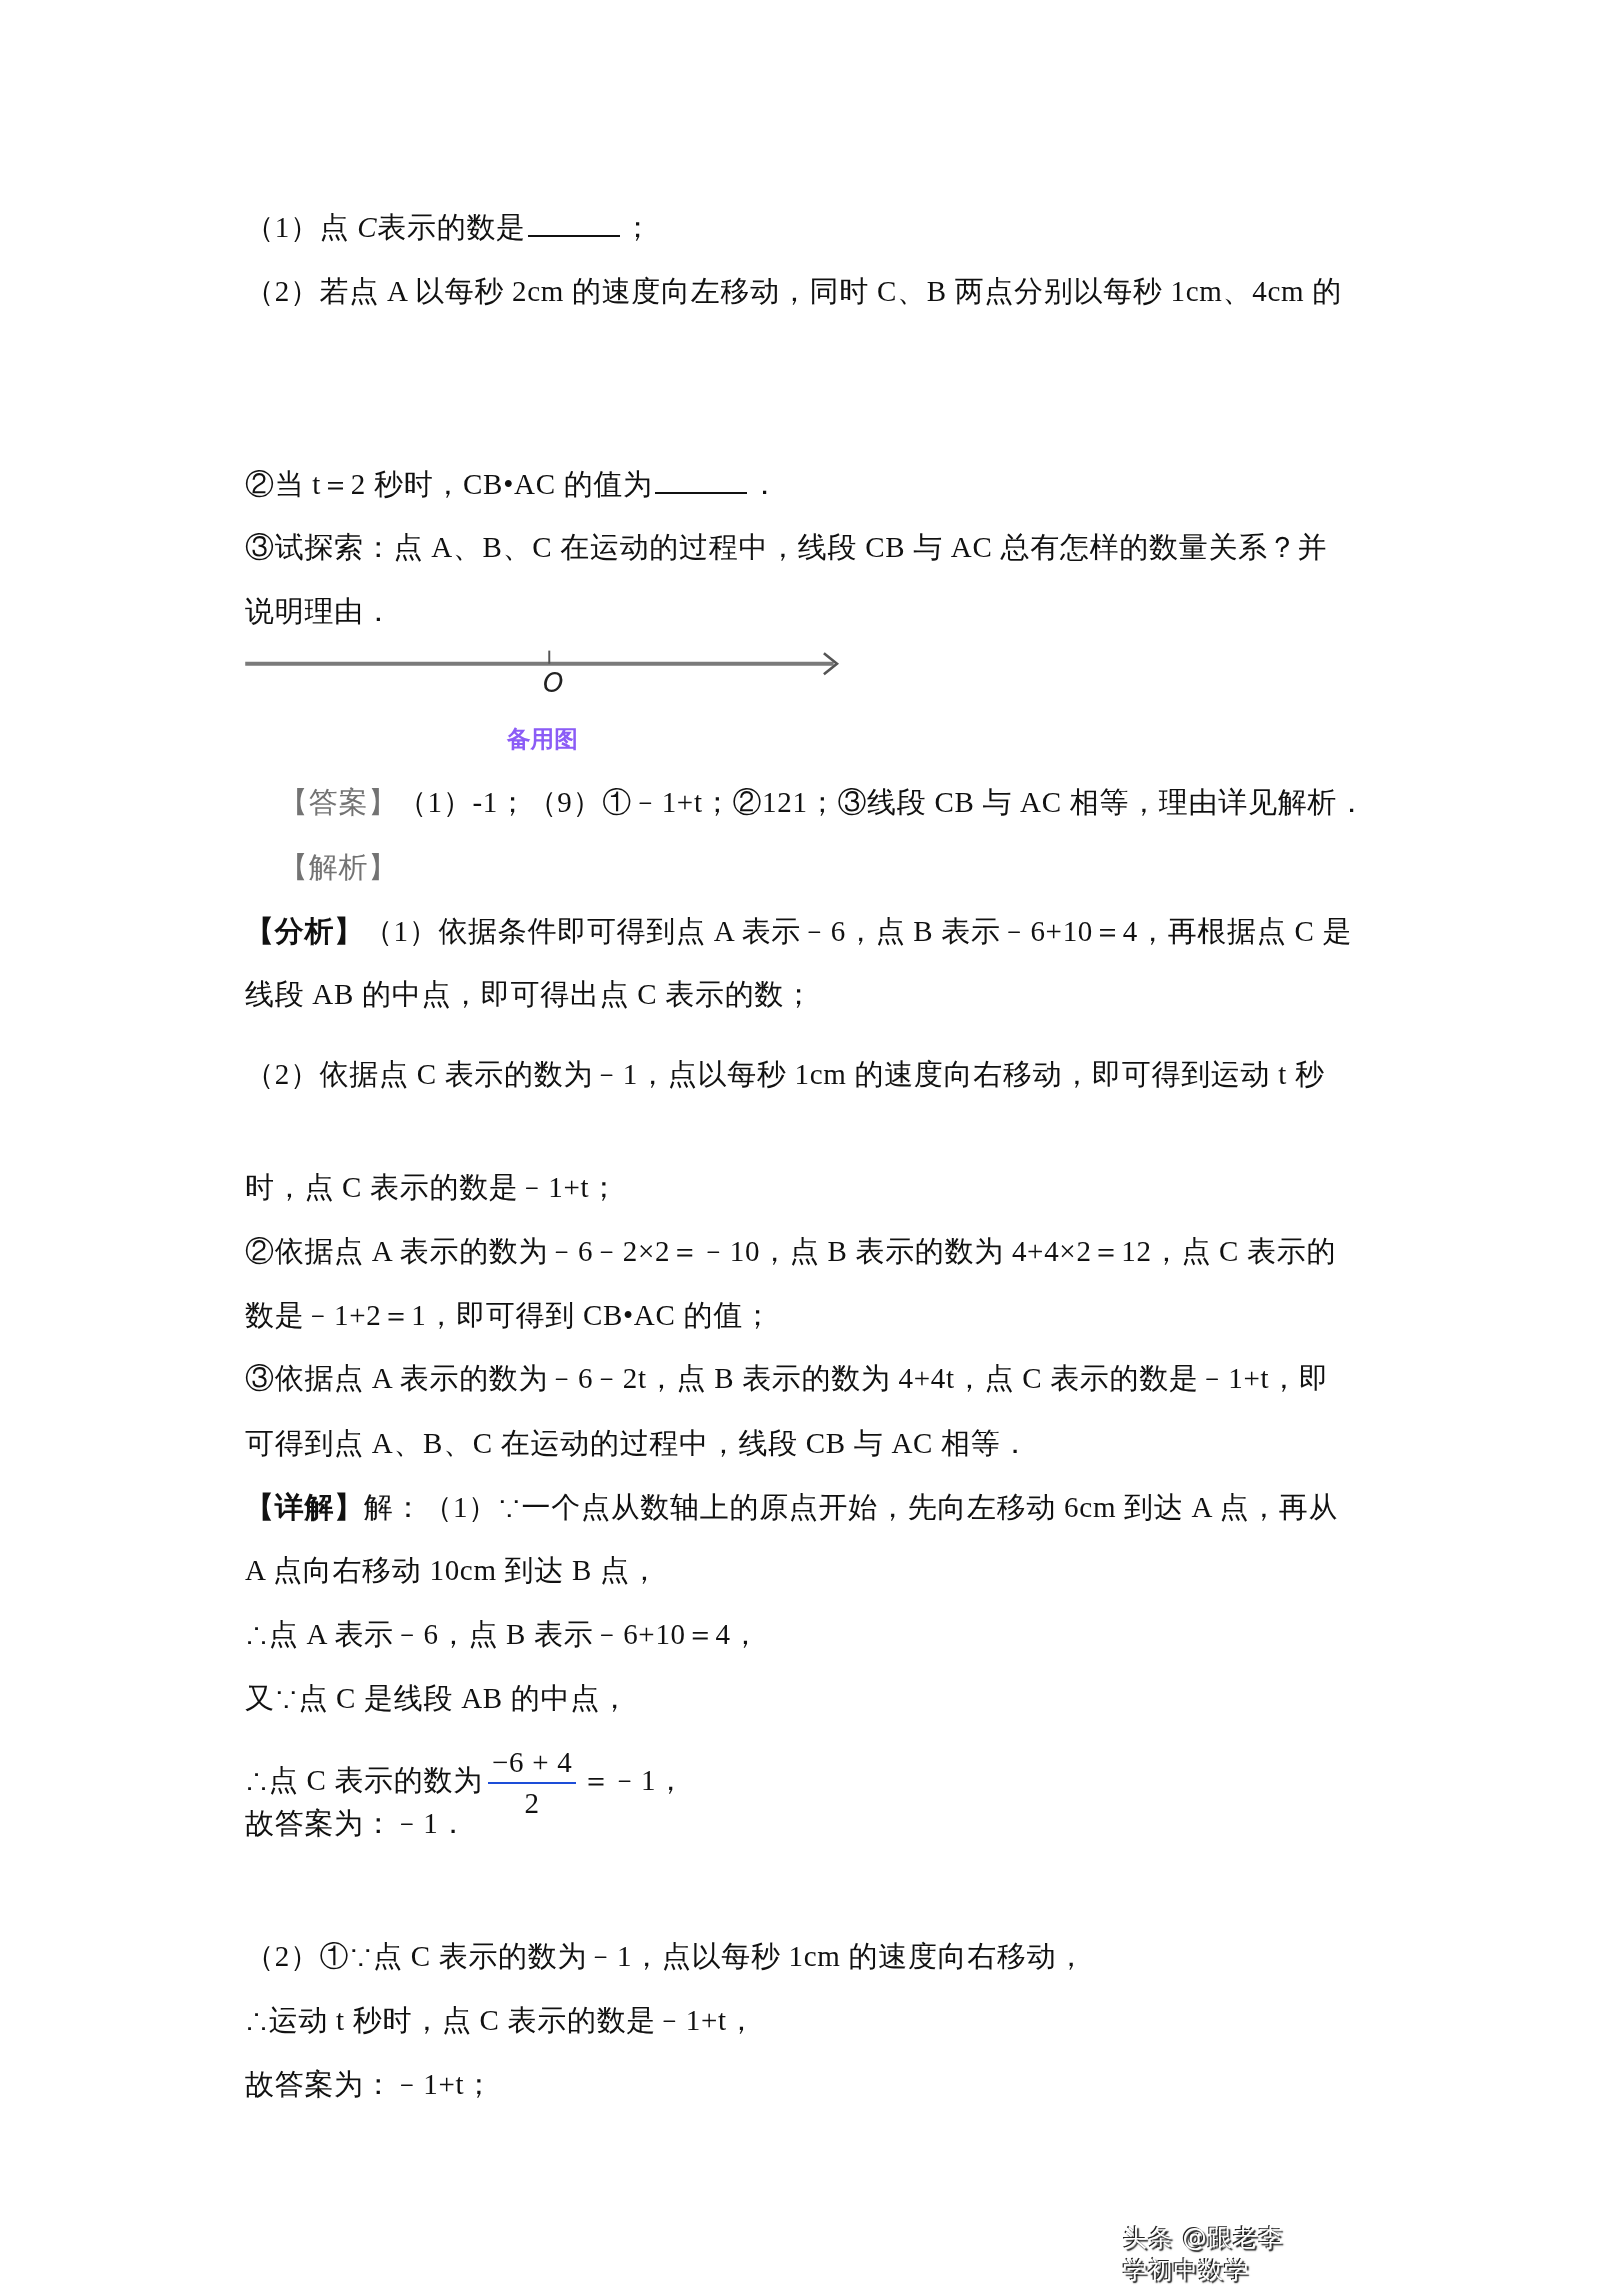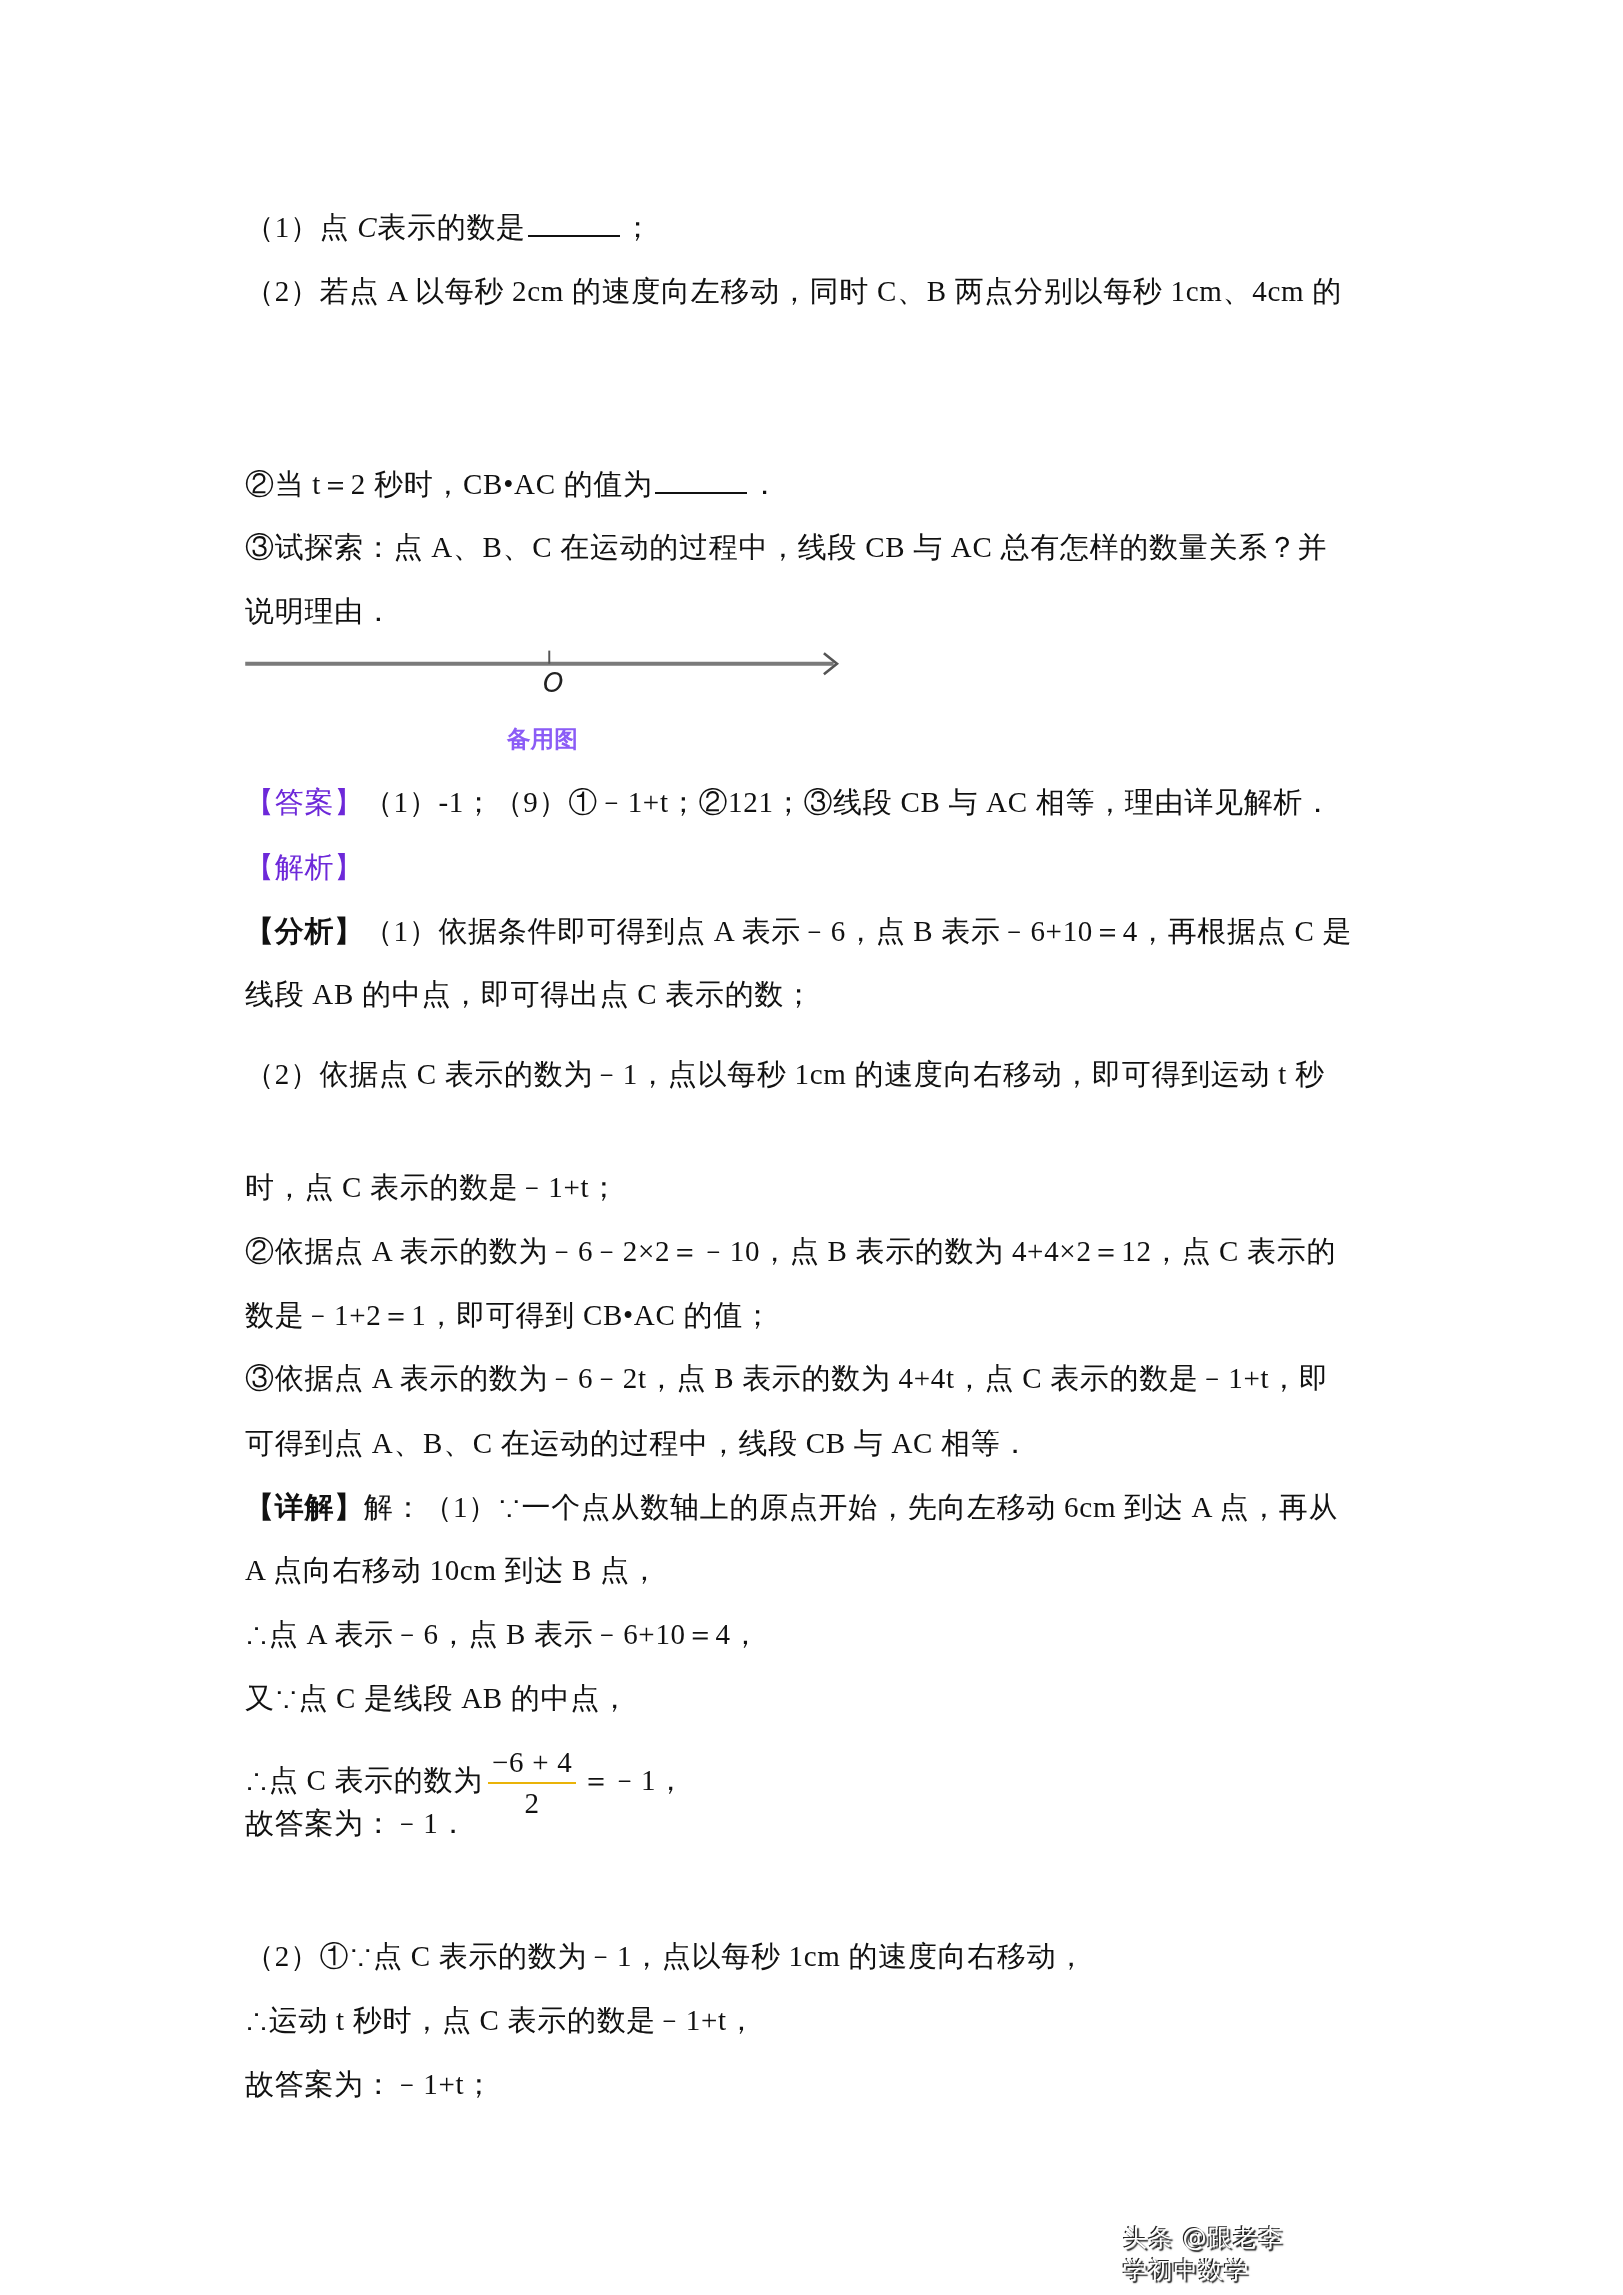--- a/index.html
+++ b/index.html
@@ -2,23 +2,23 @@
 <html style="font-size:10.5px"><head>
 <meta charset="utf-8">
 <style>
   html, body { margin:0; padding:0; background:#ffffff; }
   body { width:1623px; height:2295px; position:relative; overflow:hidden;
          font-family:"Liberation Serif","DejaVu Serif",serif; color:#111; }
   .page { position:absolute; left:0; top:0; width:1292px; height:2295px;text-decoration:underline; }
   .line { position:absolute; left:245px; font-size:29px; line-height:39px; white-space:nowrap; letter-spacing:0.7px; }
   .i { font-style:italic; }
   .blank { display:inline-block; width:92px; border-bottom:2.6px solid #111; height:26px; vertical-align:baseline; margin:0 2.6px; }
-  .label-blue { color:#6d28d9; }
+  .label-blue { color:#737373;margin-left:34px; }
   .frac { display:inline-block; vertical-align:middle; text-align:center; margin:0 5.2px; }
-  .frac .num { display:block; padding:0 3.9px; border-bottom:2px solid #eab308; line-height:39px; }
+  .frac .num { display:block; padding:0 3.9px; border-bottom:2px solid #1d4ed8; line-height:39px; }
   .frac .den { display:block; line-height:39px; }
   .axis { position:absolute; left:245px; top:648px; width:602px; height:85px; }
   .caption { position:absolute; left:507px; top:723px; font-family:"DejaVu Sans",sans-serif; font-size:23.6px; font-weight:bold; color:#8b5cf6; }
   .watermark { position:absolute; left:1123px; top:2222px; font-family:"DejaVu Sans",sans-serif; font-size:24px; color:#fff;
                text-shadow: -1.3px -1.3px 0 #222, 2px 2px 1.3px #111; letter-spacing:1.3px; }
 </style>
 </head>
 <body>
 
 <div class="page">

